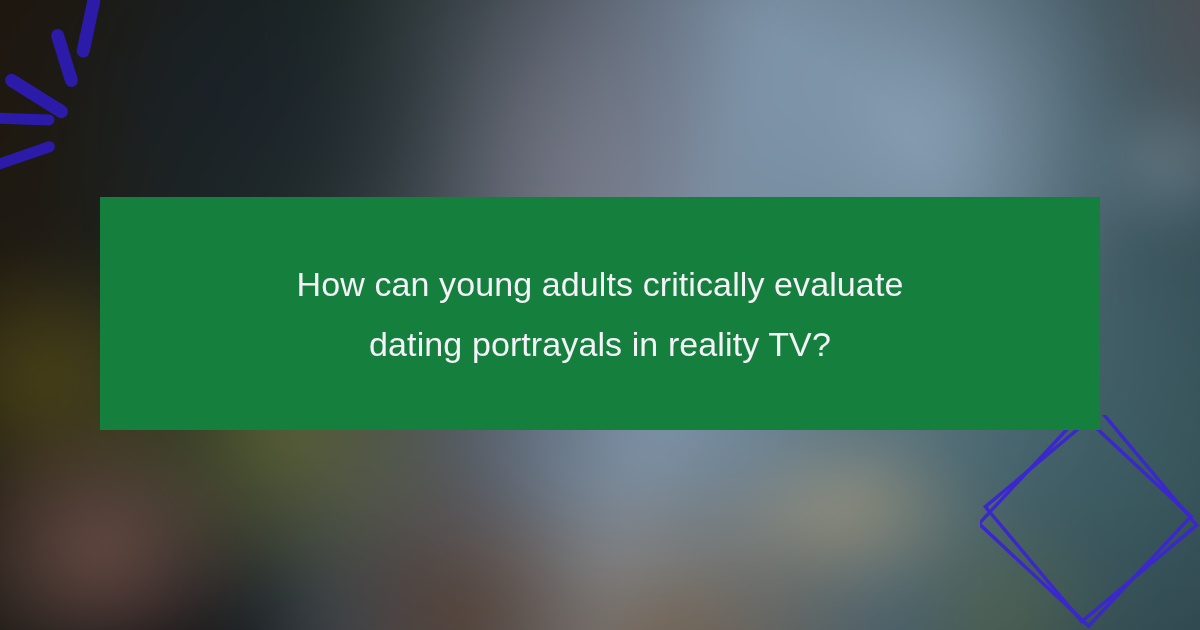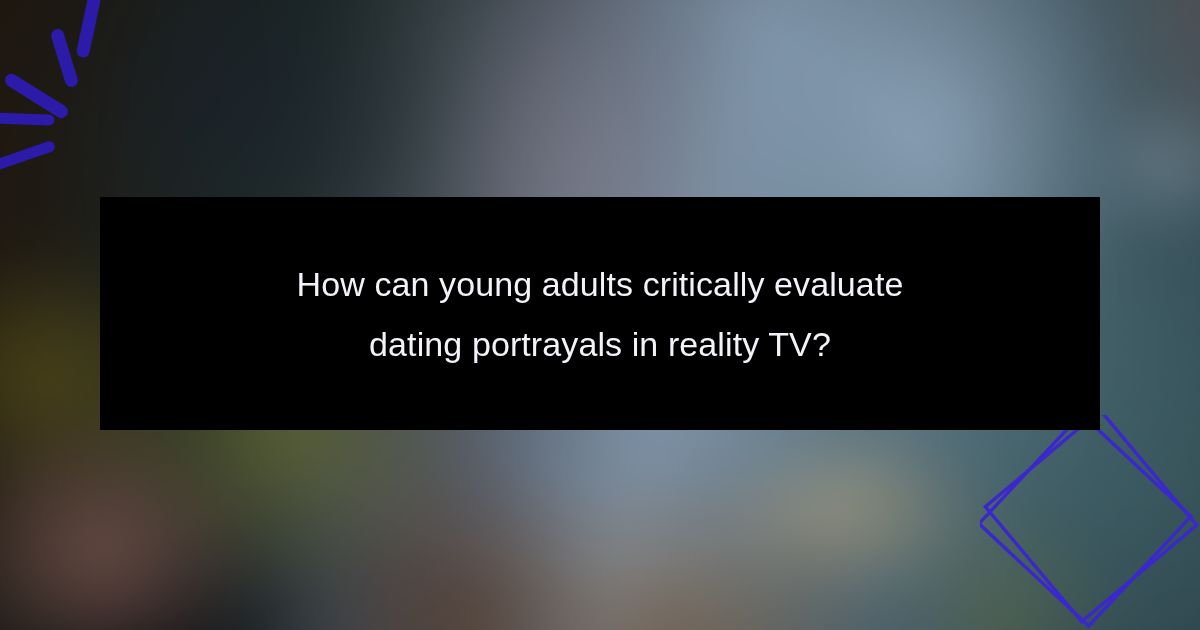--- a/index.html
+++ b/index.html
@@ -87,21 +87,21 @@
     pointer-events: none;
   }
 
   
   .banner {
     position: absolute;
     left: 100px;
     top: 197px;
     width: 1000px;
     height: 233px;
-    background: #000000;
+    background: #15803d;
     display: flex;
     align-items: center;
     justify-content: center;
     padding: 0 36px;
   }
 
   .banner-title {
     color: #f4f2f8;
     font-family: "Liberation Sans", sans-serif;
     font-size: 34px;

